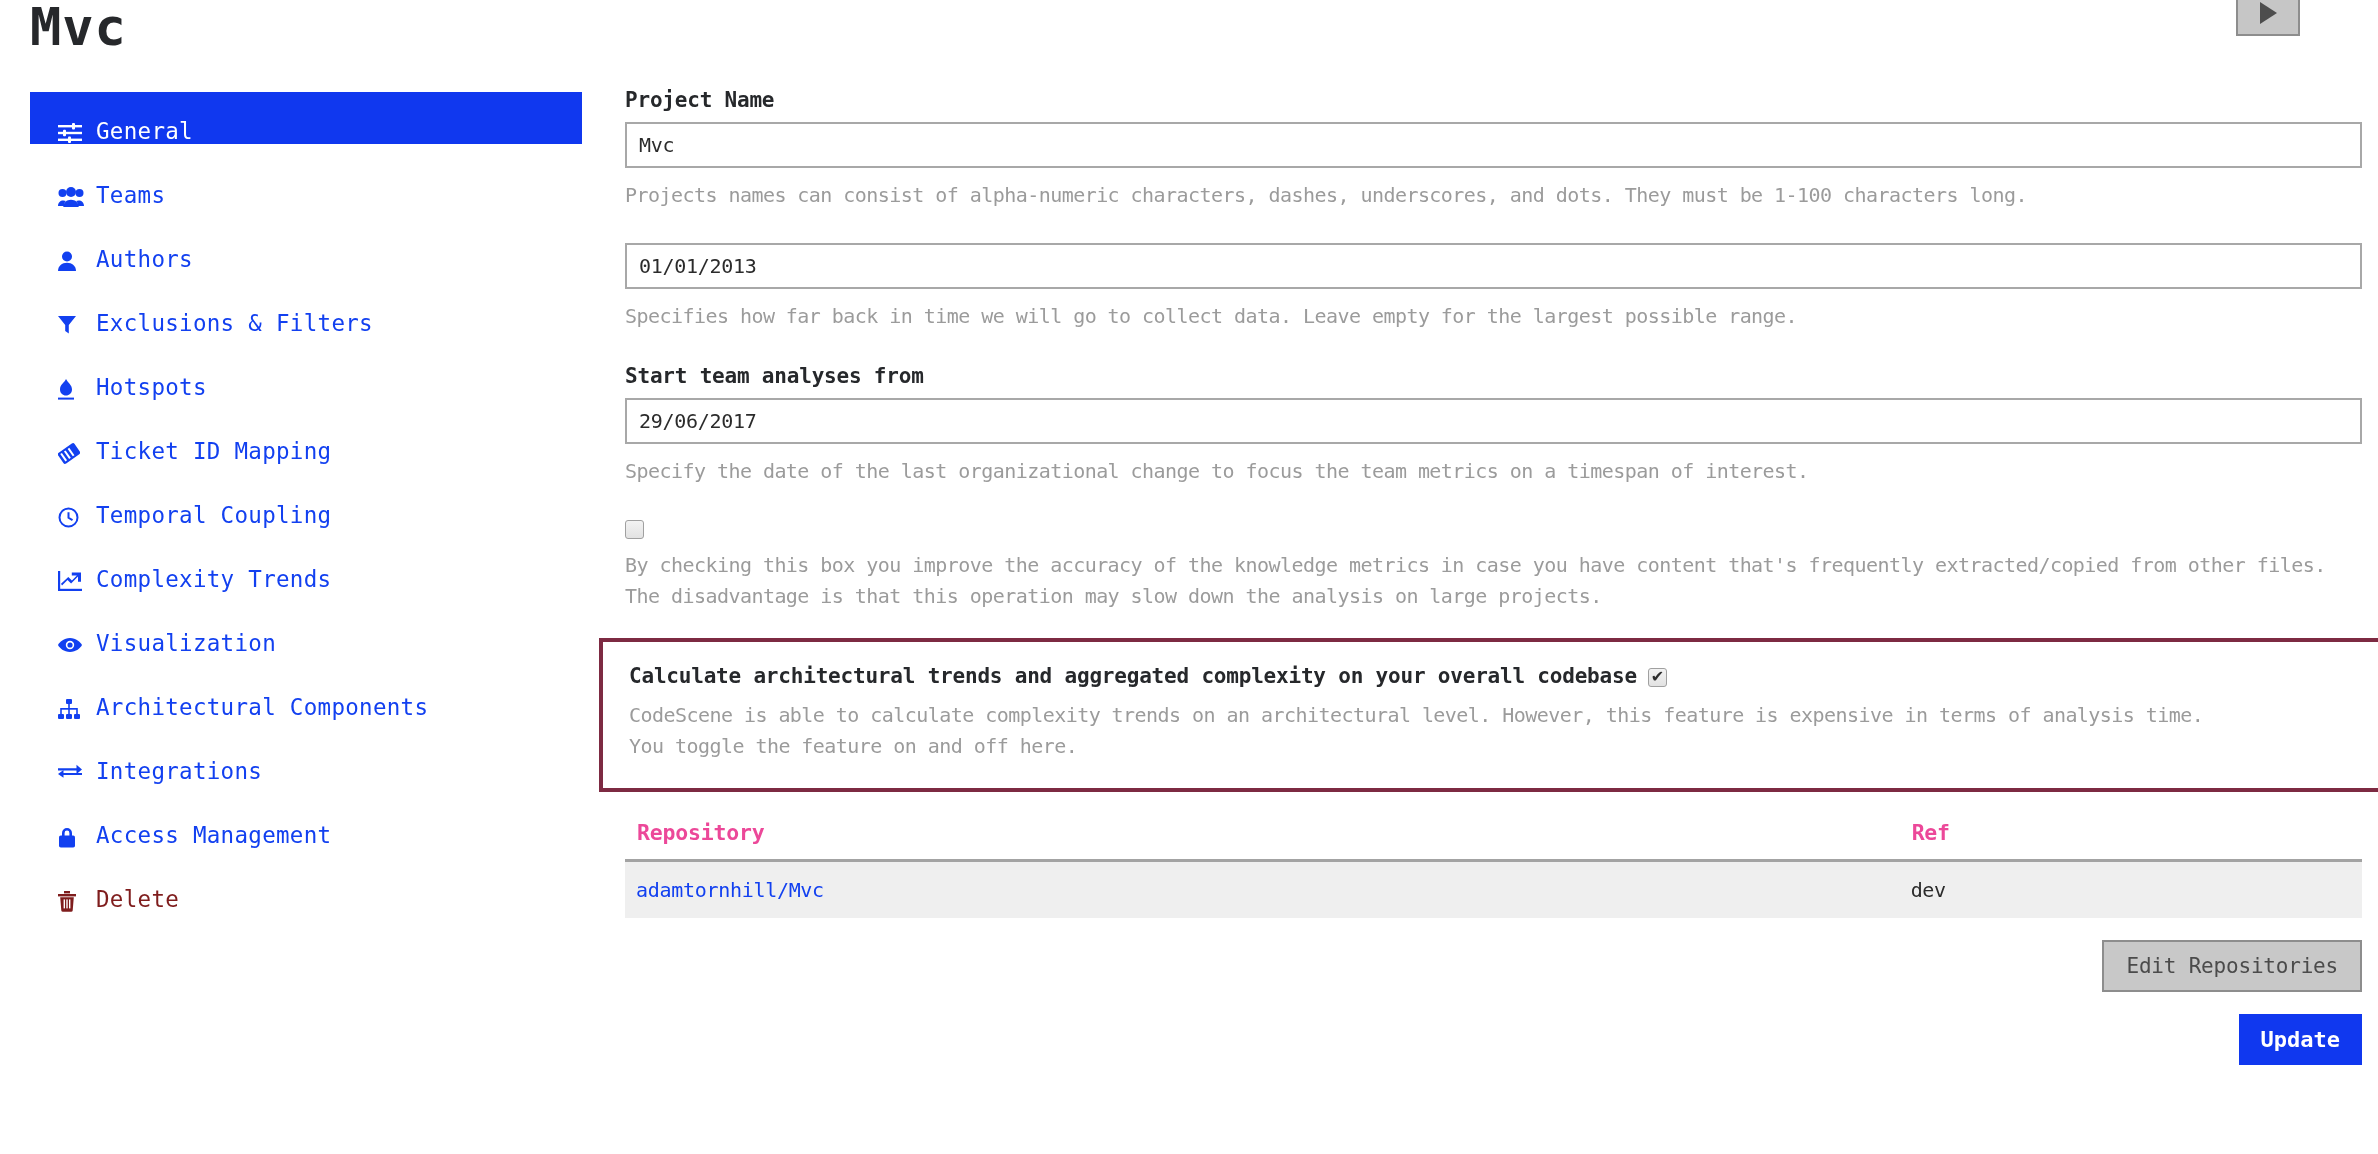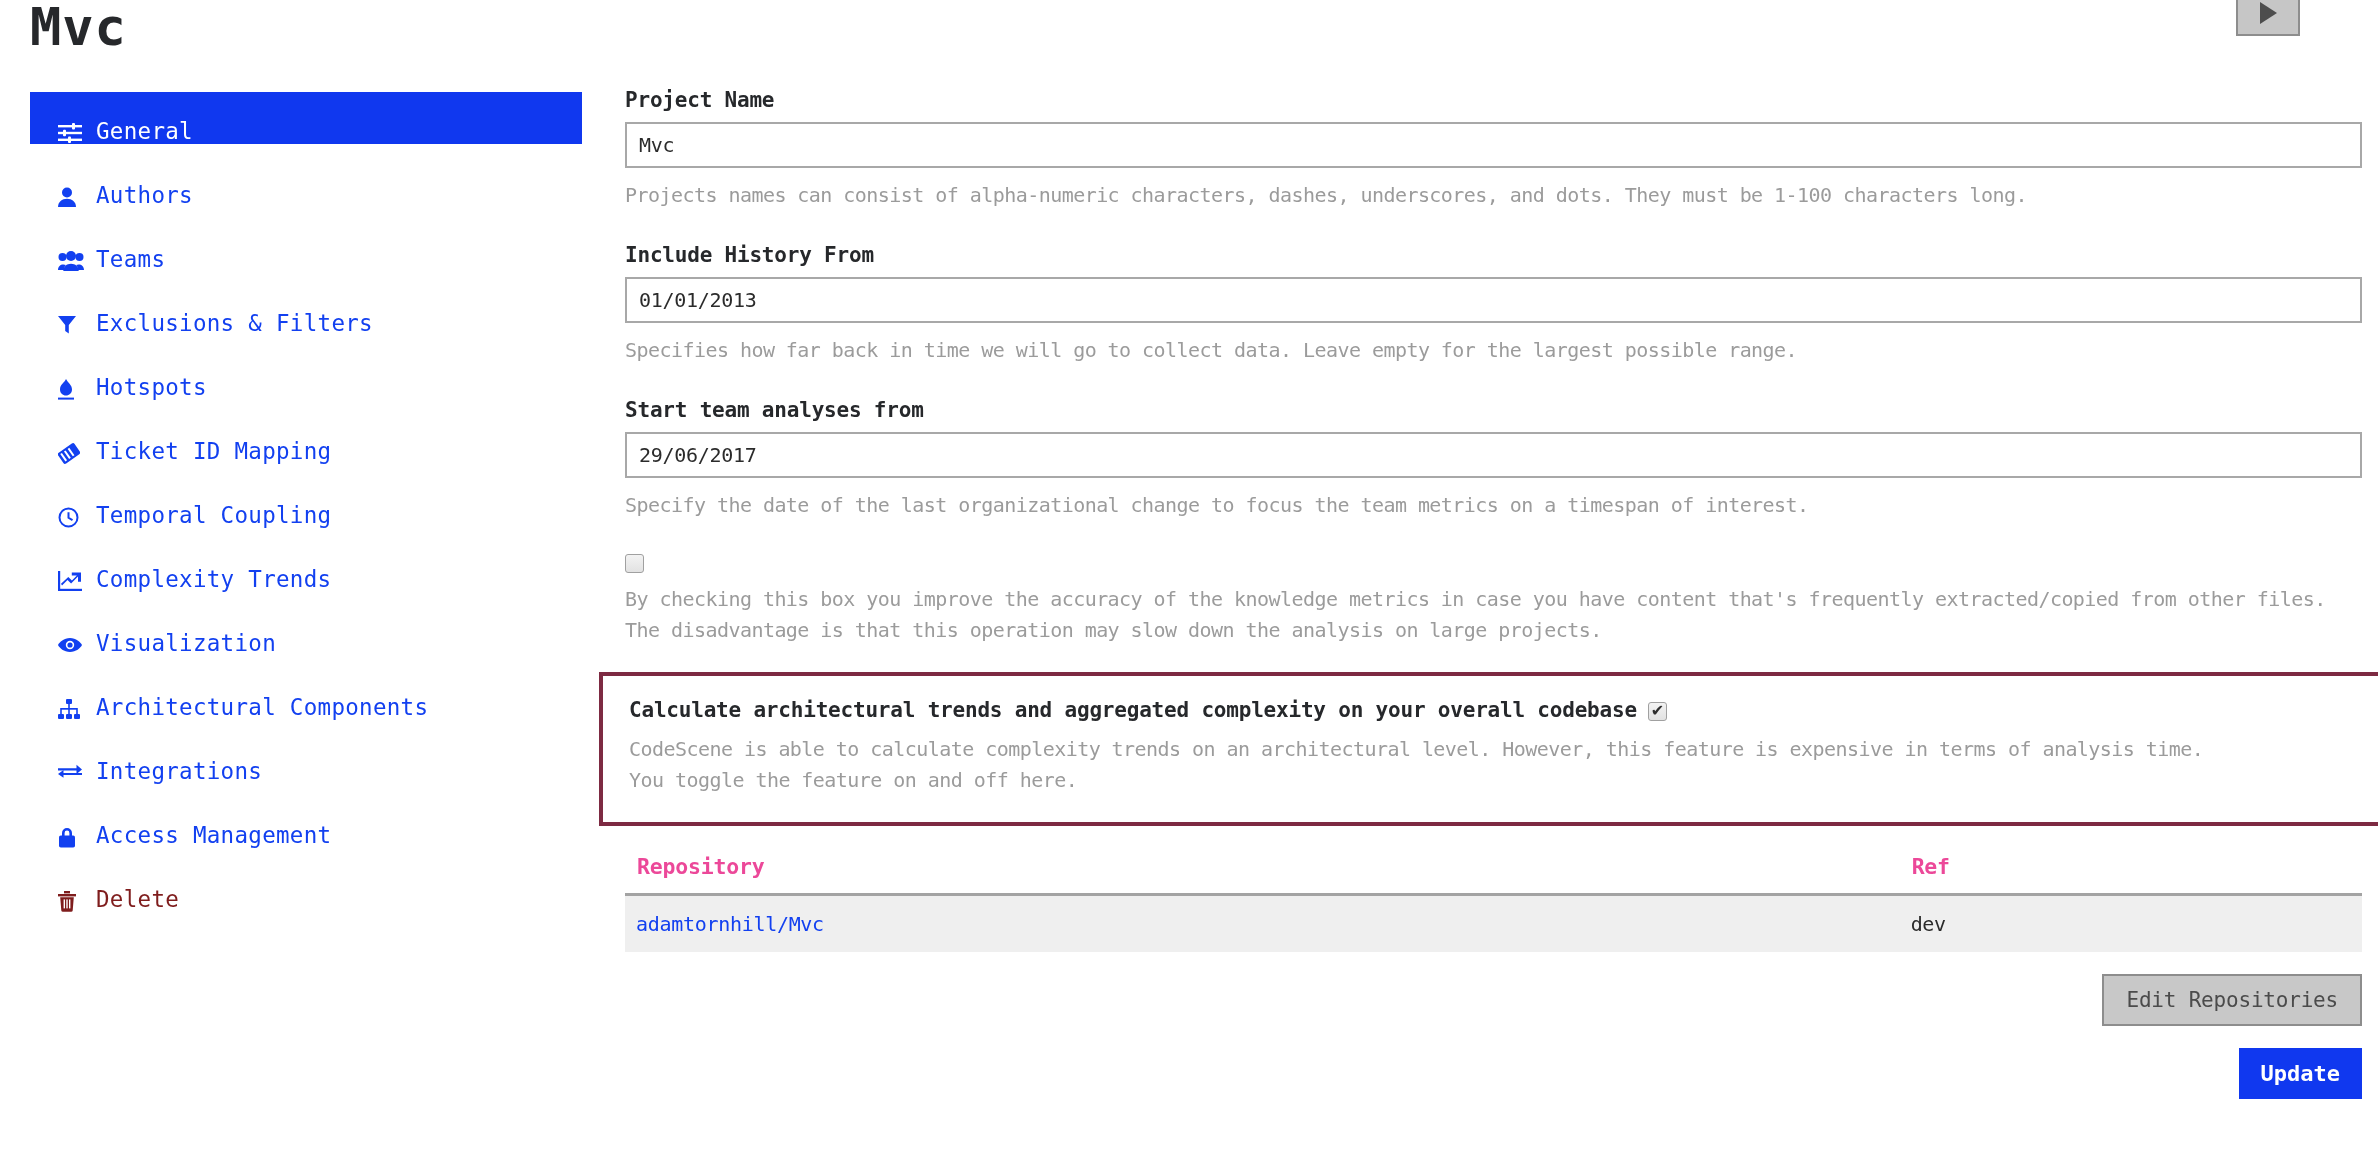--- a/index.html
+++ b/index.html
@@ -258,40 +258,40 @@
             <rect x="5" y="6.8" width="3" height="6.4" rx="1"></rect>
           <rect x="0" y="15.6" width="24" height="2.4"></rect>
             <rect x="10" y="13.6" width="3" height="6.4" rx="1"></rect>
         </svg>
       </span>
       <span class="s-label">General</span>
     </div>
 
     <div class="side-item">
       <span class="s-icon">
-        <svg width="18" height="20" viewBox="0 0 18 20" fill="currentColor">
-          <circle cx="9" cy="5.5" r="5"></circle>
-          <path d="M0 20c0-5 4-8.2 9-8.2S18 15 18 20z"></path>
-        </svg>
-      </span>
-      <span class="s-label">Authors</span>
-    </div>
-
-    <div class="side-item">
-      <span class="s-icon">
         <svg width="26" height="20" viewBox="0 0 26 20" fill="currentColor">
           <circle cx="4.5" cy="6" r="4"></circle>
             <circle cx="21.5" cy="6" r="4"></circle>
           <circle cx="13" cy="5" r="5"></circle>
           <path d="M0 19c0-3.6 2.4-5.6 5.3-5.6 1 0 1.9.2 2.6.6-1.2 1.2-1.9 2.9-1.9 5z"></path>
           <path d="M26 19c0-3.6-2.4-5.6-5.3-5.6-1 0-1.9.2-2.6.6 1.2 1.2 1.9 2.9 1.9 5z"></path>
           <path d="M5.3 20c0-4.4 3.4-7.2 7.7-7.2S20.7 15.6 20.7 20z"></path>
         </svg>
       </span>
       <span class="s-label">Teams</span>
+    </div>
+
+    <div class="side-item">
+      <span class="s-icon">
+        <svg width="18" height="20" viewBox="0 0 18 20" fill="currentColor">
+          <circle cx="9" cy="5.5" r="5"></circle>
+          <path d="M0 20c0-5 4-8.2 9-8.2S18 15 18 20z"></path>
+        </svg>
+      </span>
+      <span class="s-label">Authors</span>
     </div>
 
     <div class="side-item">
       <span class="s-icon">
         <svg width="18" height="20" viewBox="0 0 18 20" fill="currentColor">
           <path d="M0 1h18L10.8 10v8.5l-3.6-2.6V10z"></path>
         </svg>
       </span>
       <span class="s-label">Exclusions &amp; Filters</span>
     </div>
@@ -405,21 +405,20 @@
 
   <main class="content">
 
     <div class="field-block">
       <label class="field-label">Project Name</label>
       <input class="text-input" type="text" value="Mvc" style="">
       <div class="help-text">Projects names can consist of alpha-numeric characters, dashes, underscores, and dots. They must be 1-100 characters long.</div>
     </div>
 
     <div class="field-block">
-      <label class="field-label">Include History From</label>
       <input class="text-input" type="text" value="01/01/2013" style="">
       <div class="help-text">Specifies how far back in time we will go to collect data. Leave empty for the largest possible range.</div>
     </div>
 
     <div class="field-block">
       <label class="field-label">Start team analyses from</label>
       <input class="text-input" type="text" value="29/06/2017" style="">
       <div class="help-text">Specify the date of the last organizational change to focus the team metrics on a timespan of interest.</div>
     </div>
 

